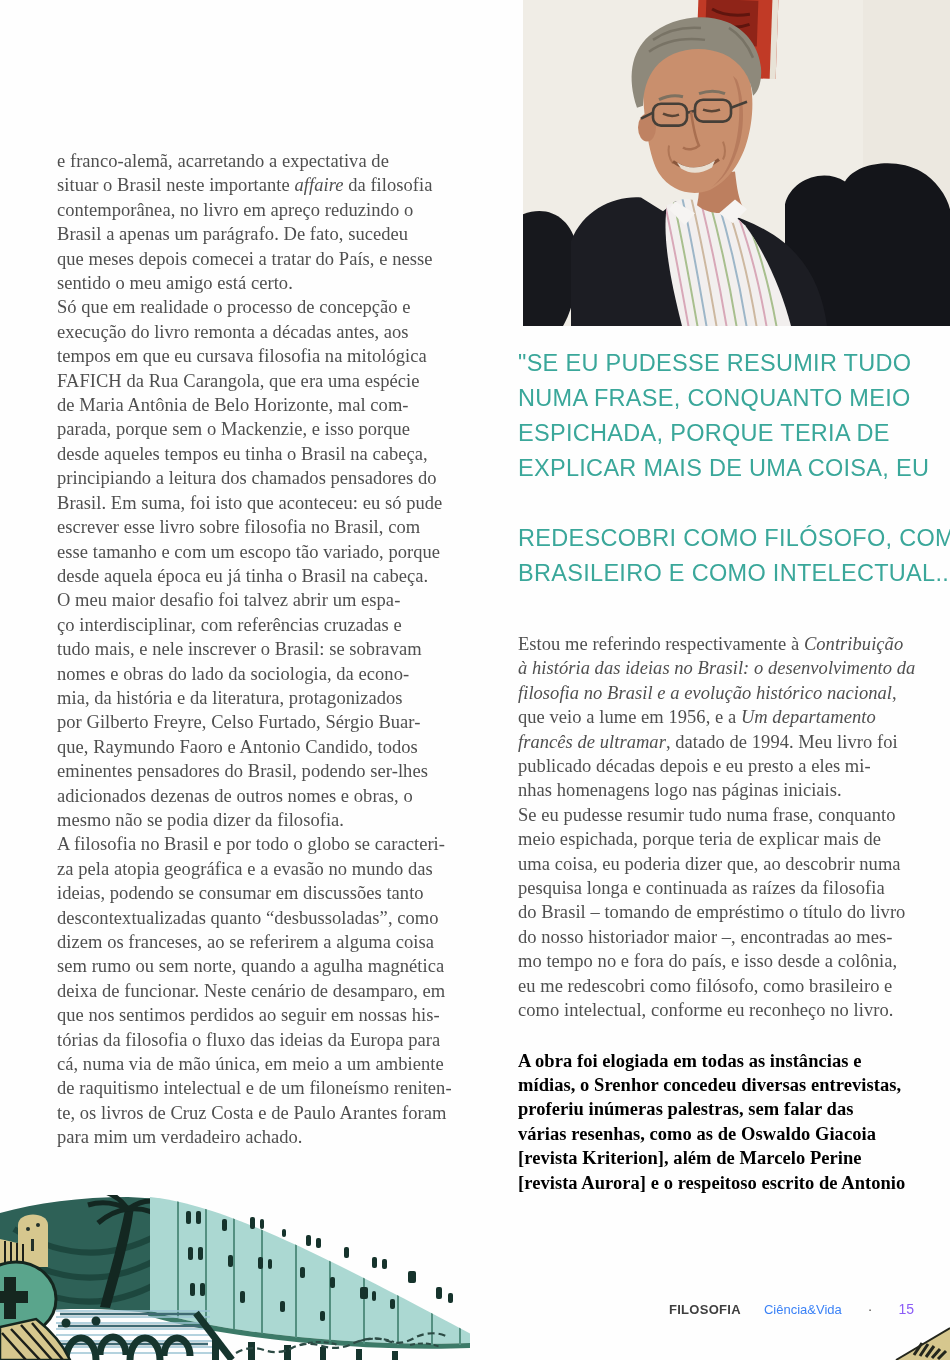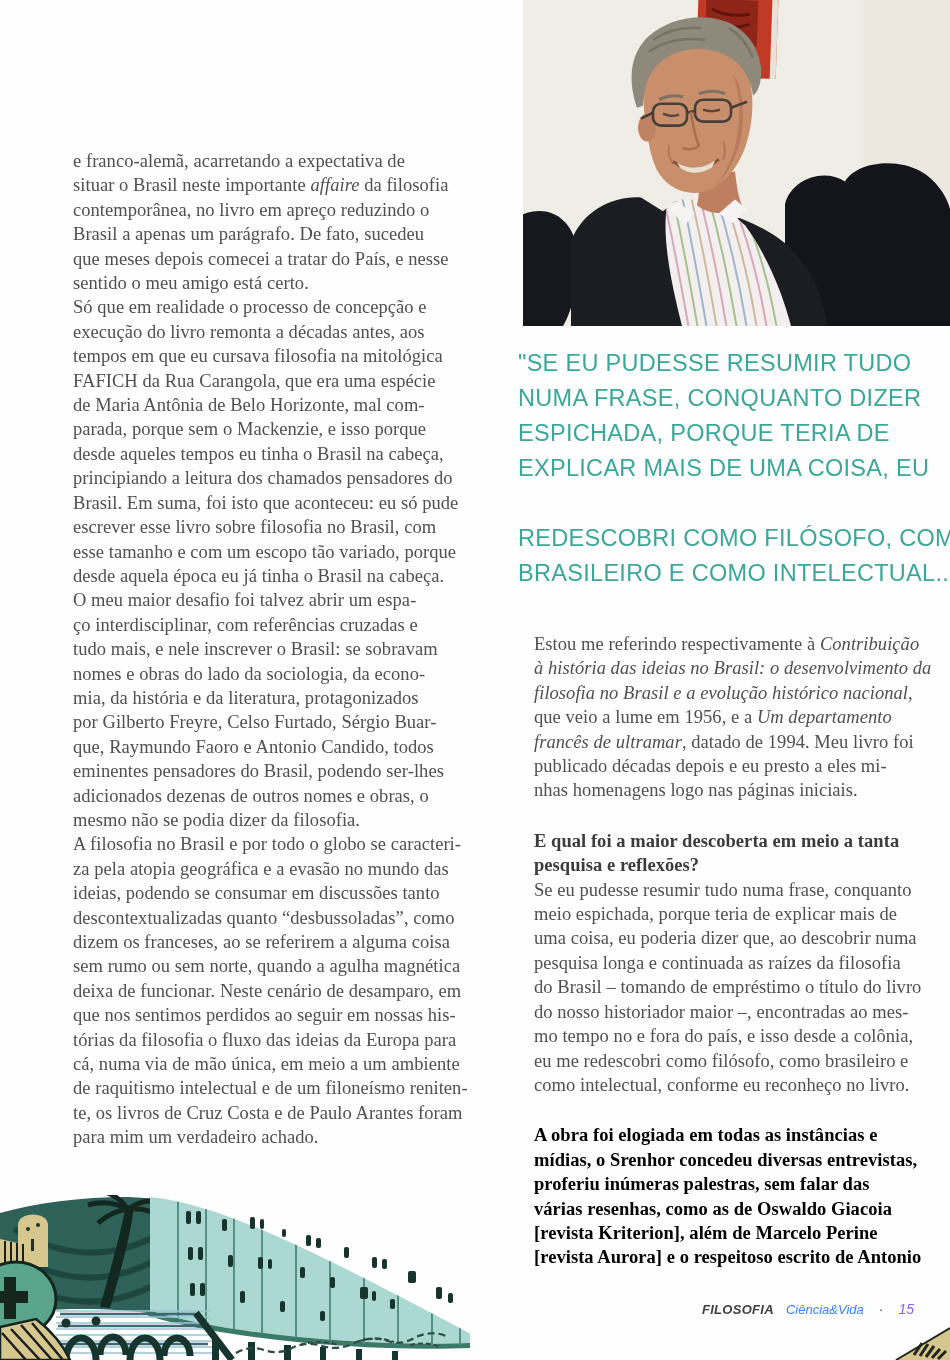--- a/index.html
+++ b/index.html
@@ -9,34 +9,34 @@
   }
   .photo{position:absolute;left:523px;top:0;width:427px;height:326px;display:block;}
   .pull-quote{
     position:absolute;left:518px;top:346px;width:432px;
     font-family:"Liberation Sans",sans-serif;
     font-size:23.5px;line-height:35px;letter-spacing:0.3px;
     white-space:nowrap;color:#3aa79a;
   }
   .col{
     position:absolute;font-size:18.5px;line-height:24.4px;color:#4f4f4f;
-    white-space:nowrap;letter-spacing:0.05px;margin-left:16px;
+    white-space:nowrap;letter-spacing:0.05px;
   }
   .col-left{left:57px;top:149px;width:430px;}
   .col-right{left:518px;top:632px;width:432px;}
   .block{margin:0;}
   .heading{
     font-weight:bold;color:#3b3b3b;margin-top:26px;
   }
   .bold-block{font-weight:bold;color:#000000;margin-top:26px;}
   .it{font-style:italic;}
   .footer{
     position:absolute;top:1301px;right:36px;
     font-family:"Liberation Sans",sans-serif;
-    display:flex;align-items:baseline;gap:12px;color:#3f3f3f;font-style:italic;
+    display:flex;align-items:baseline;gap:23px;color:#3f3f3f;
   }
   .footer .brand{font-weight:bold;font-size:13px;letter-spacing:0.3px;}
   .footer .suffix{font-size:13px;color:#3b82f6;}
   .footer .dot{font-size:14px;color:#55534e;margin:0 3px;}
   .footer .pagenum{font-size:14px;color:#8b5cf6;}
   .illus{position:absolute;left:0;top:1195px;width:470px;height:165px;display:block;}
   .corner{position:absolute;right:0;bottom:0;width:62px;height:36px;display:block;}
 </style>
 </head>
 <body>
@@ -100,31 +100,30 @@
     <path d="M140,114 q8,4 16,1 M180,110 q9,3 17,0" stroke="#5a4536" stroke-width="2.5" fill="none"></path>
     <path d="M168,112 C170,126 172,138 176,146 C172,150 164,151 160,148" stroke="#a96f50" stroke-width="2.5" fill="none"></path>
     <path d="M146,146 q-2,10 4,18 M200,142 q4,10 0,18" stroke="#a96f50" stroke-width="2" fill="none" opacity="0.8"></path>
     <path d="M150,162 Q172,178 196,160" stroke="#8a573c" stroke-width="3" fill="none"></path>
     <path d="M154,163 Q172,174 192,161 L189,168 Q172,178 158,169 Z" fill="#e9dfd2"></path>
 
     <path d="M152,202 L172,214 L162,226 L146,210 Z" fill="#f6f4f2"></path>
     <path d="M212,200 L196,214 L210,224 L224,210 Z" fill="#f6f4f2"></path>
   </svg>
 
-  <div class="pull-quote" style="color: rgb(58, 167, 154);"><span>"SE EU PUDESSE RESUMIR TUDO</span><br><span>NUMA FRASE, CONQUANTO DIZER</span><br><span>ESPICHADA, PORQUE TERIA DE</span><br><span>EXPLICAR MAIS DE UMA COISA, EU</span><br><br><span>REDESCOBRI COMO FILÓSOFO, COMO</span><br><span>BRASILEIRO E COMO INTELECTUAL..."</span></div>
+  <div class="pull-quote" style="color: rgb(58, 167, 154);"><span>"SE EU PUDESSE RESUMIR TUDO</span><br><span>NUMA FRASE, CONQUANTO MEIO</span><br><span>ESPICHADA, PORQUE TERIA DE</span><br><span>EXPLICAR MAIS DE UMA COISA, EU</span><br><br><span>REDESCOBRI COMO FILÓSOFO, COMO</span><br><span>BRASILEIRO E COMO INTELECTUAL..."</span></div>
 
   <div class="col col-left">
     <div class="block"><span>e franco-alemã, acarretando a expectativa de</span><br><span>situar o Brasil neste importante </span><span class="it">affaire</span><span> da filosofia</span><br><span>contemporânea, no livro em apreço reduzindo o</span><br><span>Brasil a apenas um parágrafo. De fato, sucedeu</span><br><span>que meses depois comecei a tratar do País, e nesse</span><br><span>sentido o meu amigo está certo.</span><br><span>Só que em realidade o processo de concepção e</span><br><span>execução do livro remonta a décadas antes, aos</span><br><span>tempos em que eu cursava filosofia na mitológica</span><br><span>FAFICH da Rua Carangola, que era uma espécie</span><br><span>de Maria Antônia de Belo Horizonte, mal com-</span><br><span>parada, porque sem o Mackenzie, e isso porque</span><br><span>desde aqueles tempos eu tinha o Brasil na cabeça,</span><br><span>principiando a leitura dos chamados pensadores do</span><br><span>Brasil. Em suma, foi isto que aconteceu: eu só pude</span><br><span>escrever esse livro sobre filosofia no Brasil, com</span><br><span>esse tamanho e com um escopo tão variado, porque</span><br><span>desde aquela época eu já tinha o Brasil na cabeça.</span></div>
     <div class="block"><span>O meu maior desafio foi talvez abrir um espa-</span><br><span>ço interdisciplinar, com referências cruzadas e</span><br><span>tudo mais, e nele inscrever o Brasil: se sobravam</span><br><span>nomes e obras do lado da sociologia, da econo-</span><br><span>mia, da história e da literatura, protagonizados</span><br><span>por Gilberto Freyre, Celso Furtado, Sérgio Buar-</span><br><span>que, Raymundo Faoro e Antonio Candido, todos</span><br><span>eminentes pensadores do Brasil, podendo ser-lhes</span><br><span>adicionados dezenas de outros nomes e obras, o</span><br><span>mesmo não se podia dizer da filosofia.</span></div>
     <div class="block"><span>A filosofia no Brasil e por todo o globo se caracteri-</span><br><span>za pela atopia geográfica e a evasão no mundo das</span><br><span>ideias, podendo se consumar em discussões tanto</span><br><span>descontextualizadas quanto “desbussoladas”, como</span><br><span>dizem os franceses, ao se referirem a alguma coisa</span><br><span>sem rumo ou sem norte, quando a agulha magnética</span><br><span>deixa de funcionar. Neste cenário de desamparo, em</span><br><span>que nos sentimos perdidos ao seguir em nossas his-</span><br><span>tórias da filosofia o fluxo das ideias da Europa para</span><br><span>cá, numa via de mão única, em meio a um ambiente</span><br><span>de raquitismo intelectual e de um filoneísmo reniten-</span><br><span>te, os livros de Cruz Costa e de Paulo Arantes foram</span><br><span>para mim um verdadeiro achado.</span></div>
   </div>
 
   <div class="col col-right">
     <div class="block"><span>Estou me referindo respectivamente à </span><span class="it">Contribuição</span><br><span class="it">à história das ideias no Brasil: o desenvolvimento da</span><br><span class="it">filosofia no Brasil e a evolução histórico nacional</span><span>,</span><br><span>que veio a lume em 1956, e a </span><span class="it">Um departamento</span><br><span class="it">francês de ultramar</span><span>, datado de 1994. Meu livro foi</span><br><span>publicado décadas depois e eu presto a eles mi-</span><br><span>nhas homenagens logo nas páginas iniciais.</span></div>
-    <div class="heading"><span>E qual foi a maior descoberta em meio a tanta</span><br><span>pesquisa e reflexões?</span></div>
     <div class="block"><span>Se eu pudesse resumir tudo numa frase, conquanto</span><br><span>meio espichada, porque teria de explicar mais de</span><br><span>uma coisa, eu poderia dizer que, ao descobrir numa</span><br><span>pesquisa longa e continuada as raízes da filosofia</span><br><span>do Brasil – tomando de empréstimo o título do livro</span><br><span>do nosso historiador maior –, encontradas ao mes-</span><br><span>mo tempo no e fora do país, e isso desde a colônia,</span><br><span>eu me redescobri como filósofo, como brasileiro e</span><br><span>como intelectual, conforme eu reconheço no livro.</span></div>
     <div class="bold-block"><span>A obra foi elogiada em todas as instâncias e</span><br><span>mídias, o Srenhor concedeu diversas entrevistas,</span><br><span>proferiu inúmeras palestras, sem falar das</span><br><span>várias resenhas, como as de Oswaldo Giacoia</span><br><span>[revista Kriterion], além de Marcelo Perine</span><br><span>[revista Aurora] e o respeitoso escrito de Antonio</span></div>
   </div>
 
   <div class="footer">
     <span class="brand">FILOSOFIA</span>
     <span class="suffix">Ciência&amp;Vida</span>
     <span class="dot">·</span>
     <span class="pagenum">15</span>
   </div>

